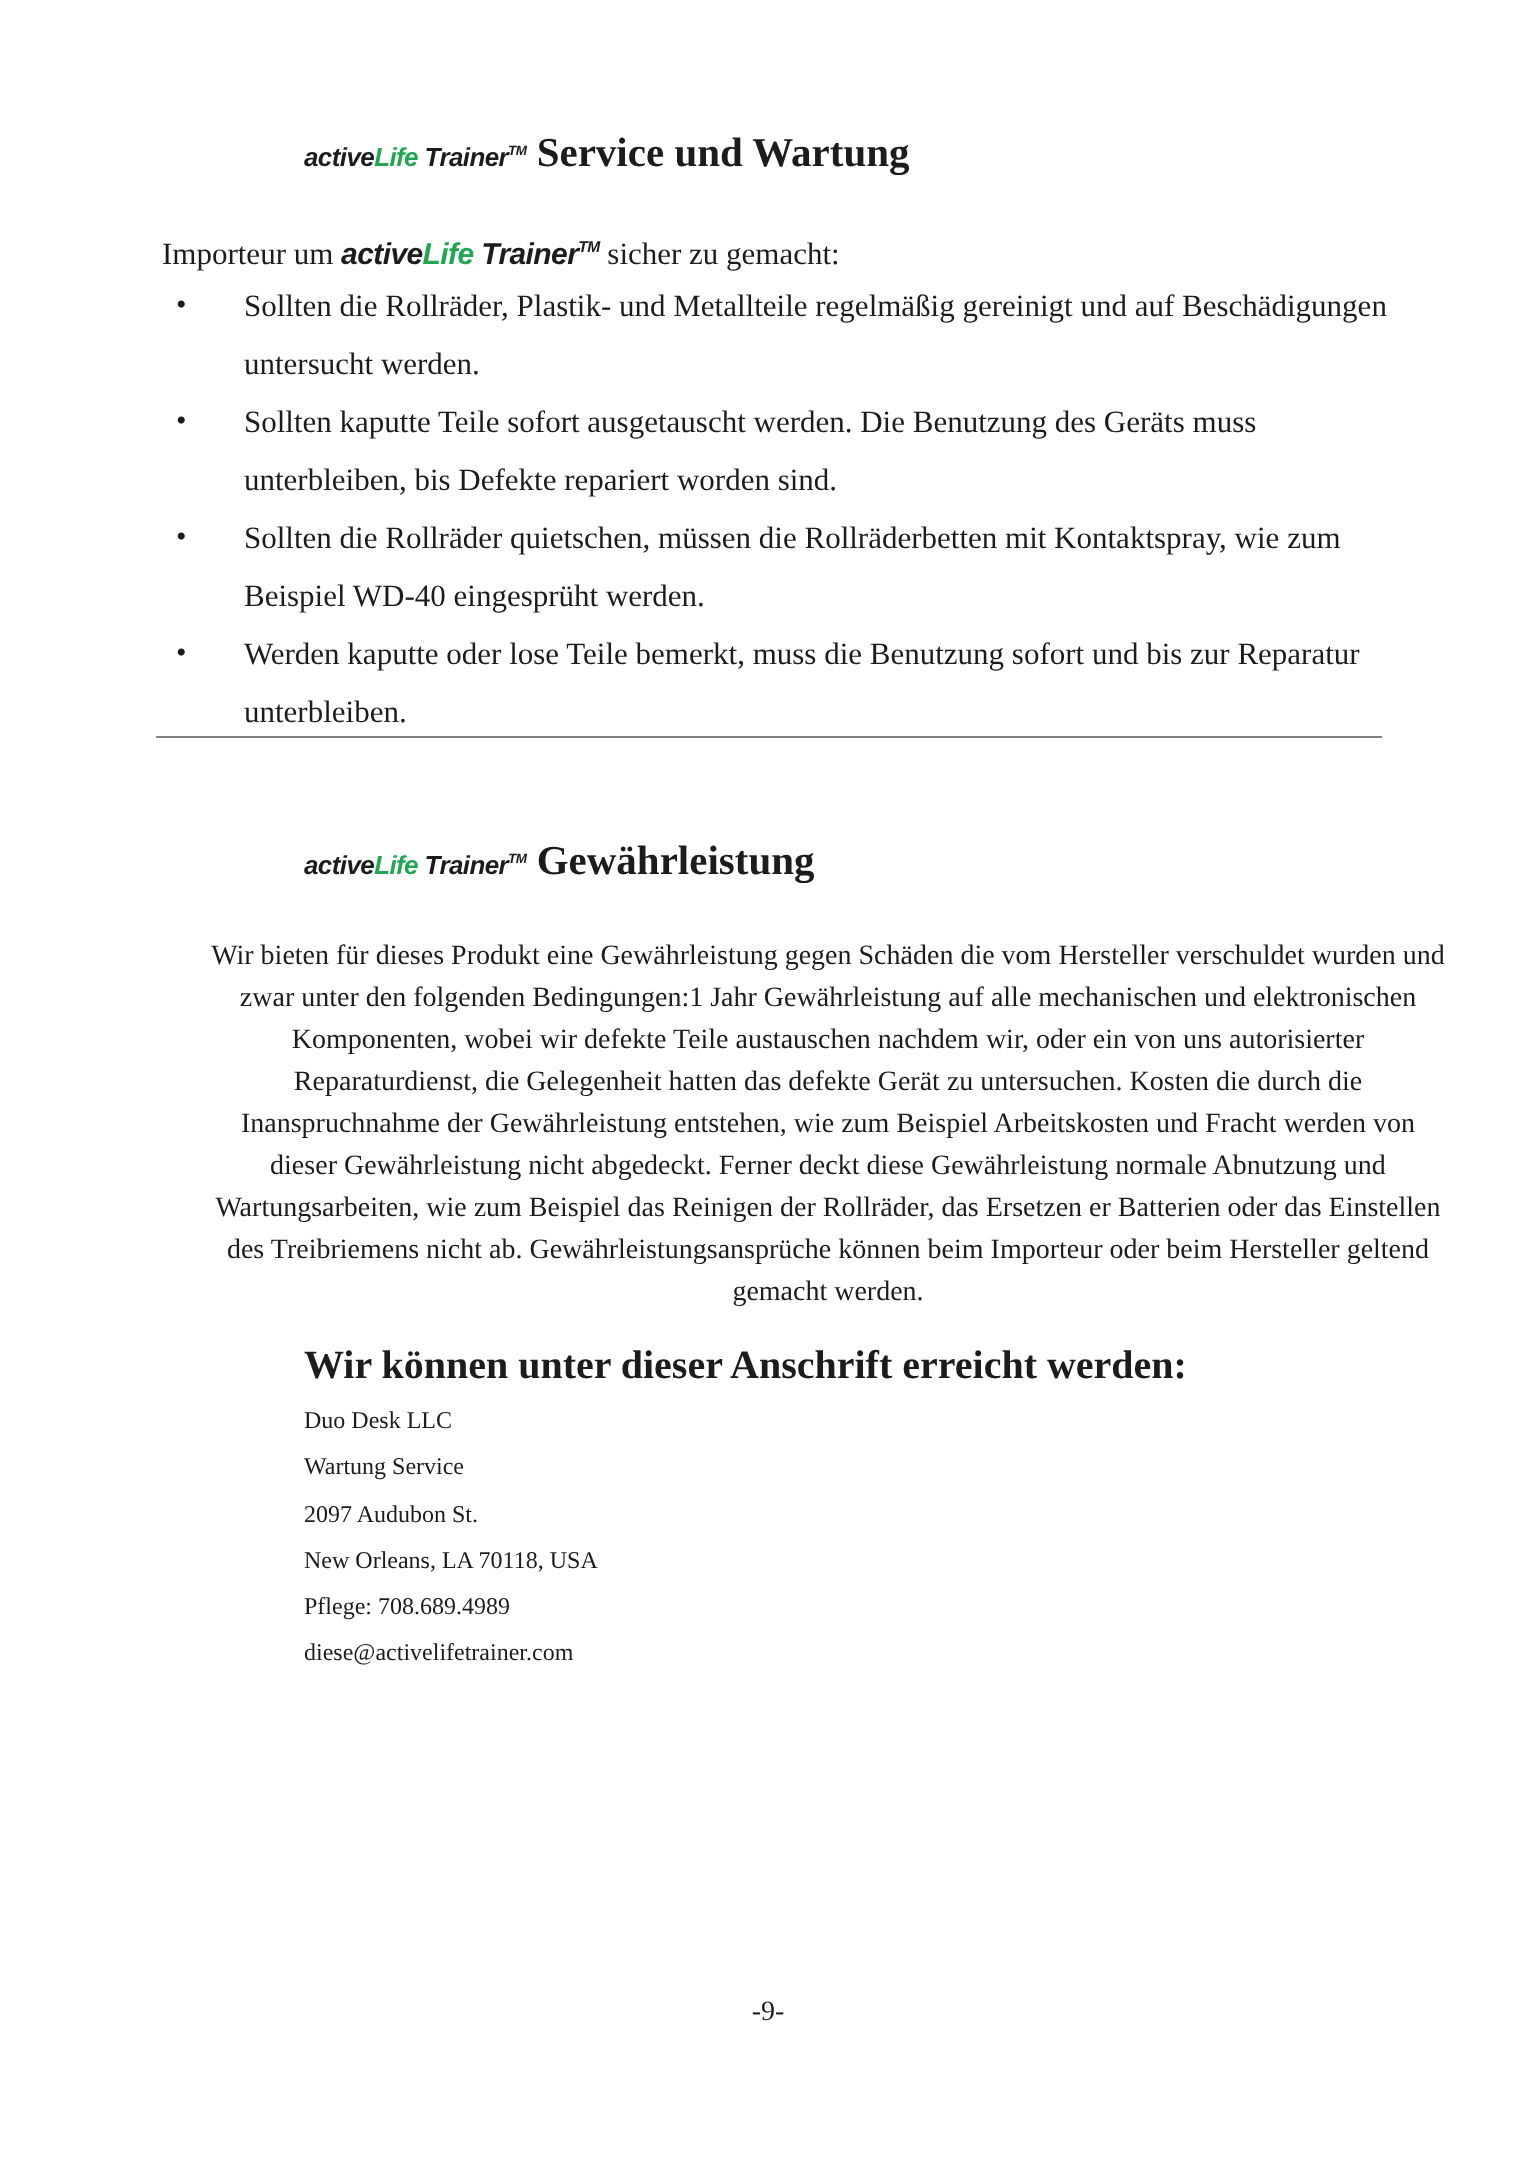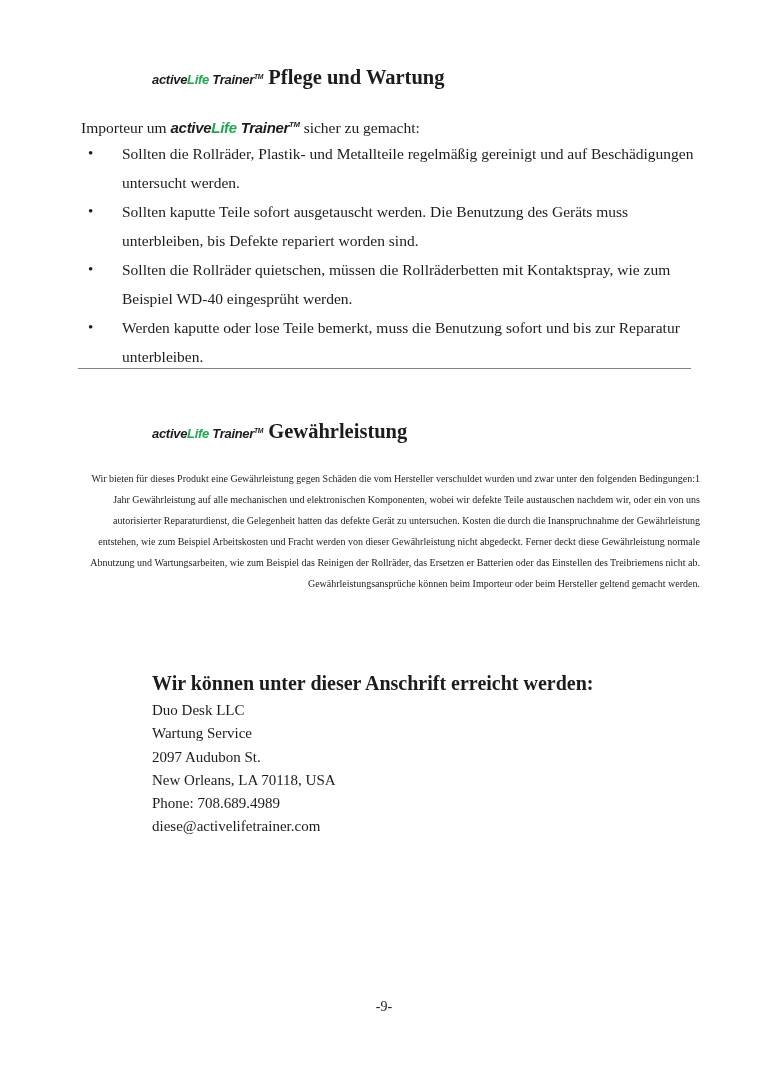--- a/index.html
+++ b/index.html
@@ -68,49 +68,50 @@
   
   .divider {
     width: 613px;
     height: 0;
     border-top: 1px solid #828282;
   }
 
   
   .warranty-text {
     width: 620px;
-    font-size: 10px;
+    font-size: 14px;
     line-height: 21px;
-    text-align: right;
+    text-align: center;
+    margin-left: 24px;
   }
 
   
   .contact-heading {
     font-size: 20px;
     font-weight: 700;
     line-height: 26px;
     white-space: nowrap;
   }
   .contact-lines {
-    font-size: 15px;
+    font-size: 12px;
     line-height: 23.3px;
   }
 
   
   .page-footer {
     width: 768px;
     text-align: center;
     font-size: 14px;
   }
 </style>
 </head>
 <body>
 
 <h1 class="abs section-heading" style="left:152px; top:64px;">
-  <span class="logo"><span>active</span><span class="part-life">Life</span><span> </span><span>Trainer</span><sup class="tm">TM</sup></span><span> Pflege und Wartung</span>
+  <span class="logo"><span>active</span><span class="part-life">Life</span><span> </span><span>Trainer</span><sup class="tm">TM</sup></span><span> Service und Wartung</span>
 </h1>
 
 <p class="abs intro-line" style="left:81px; top:117px;">
   <span>Importeur um </span><span class="logo"><span>active</span><span class="part-life">Life</span><span> </span><span>Trainer</span><sup class="tm">TM</sup></span><span> sicher zu gemacht:</span>
 </p>
 
 <ul class="abs care-list" style="left:81px; top:139px;">
   <li>
     <span class="bullet">•</span>
     <span>Sollten die Rollräder, Plastik- und Metallteile regelmäßig gereinigt und auf Beschädigungen untersucht werden.</span>
@@ -137,17 +138,17 @@
 
 <p class="abs warranty-text" style="left:80px; top:468px;">Wir bieten für dieses Produkt eine Gewährleistung gegen Schäden die vom Hersteller verschuldet wurden und zwar unter den folgenden Bedingungen:1 Jahr Gewährleistung auf alle mechanischen und elektronischen Komponenten, wobei wir defekte Teile austauschen nachdem wir, oder ein von uns autorisierter Reparaturdienst, die Gelegenheit hatten das defekte Gerät zu untersuchen. Kosten die durch die Inanspruchnahme der Gewährleistung entstehen, wie zum Beispiel Arbeitskosten und Fracht werden von dieser Gewährleistung nicht abgedeckt. Ferner deckt diese Gewährleistung normale Abnutzung und Wartungsarbeiten, wie zum Beispiel das Reinigen der Rollräder, das Ersetzen er Batterien oder das Einstellen des Treibriemens nicht ab.  Gewährleistungsansprüche können beim Importeur oder beim Hersteller geltend gemacht werden.</p>
 
 <h3 class="abs contact-heading" style="left:152px; top:670px;">Wir können unter dieser Anschrift erreicht werden:</h3>
 
 <div class="abs contact-lines" style="left:152px; top:699px;">
   <div>Duo Desk LLC</div>
   <div>Wartung Service</div>
   <div>2097 Audubon St.</div>
   <div>New Orleans, LA 70118, USA</div>
-  <div>Phone: 708.689.4989</div>
+  <div>Pflege: 708.689.4989</div>
   <div>diese@activelifetrainer.com</div>
 </div>
 
 <div class="abs page-footer" style="left:0; top:999px;">-9-</div>
 
 </body></html>

